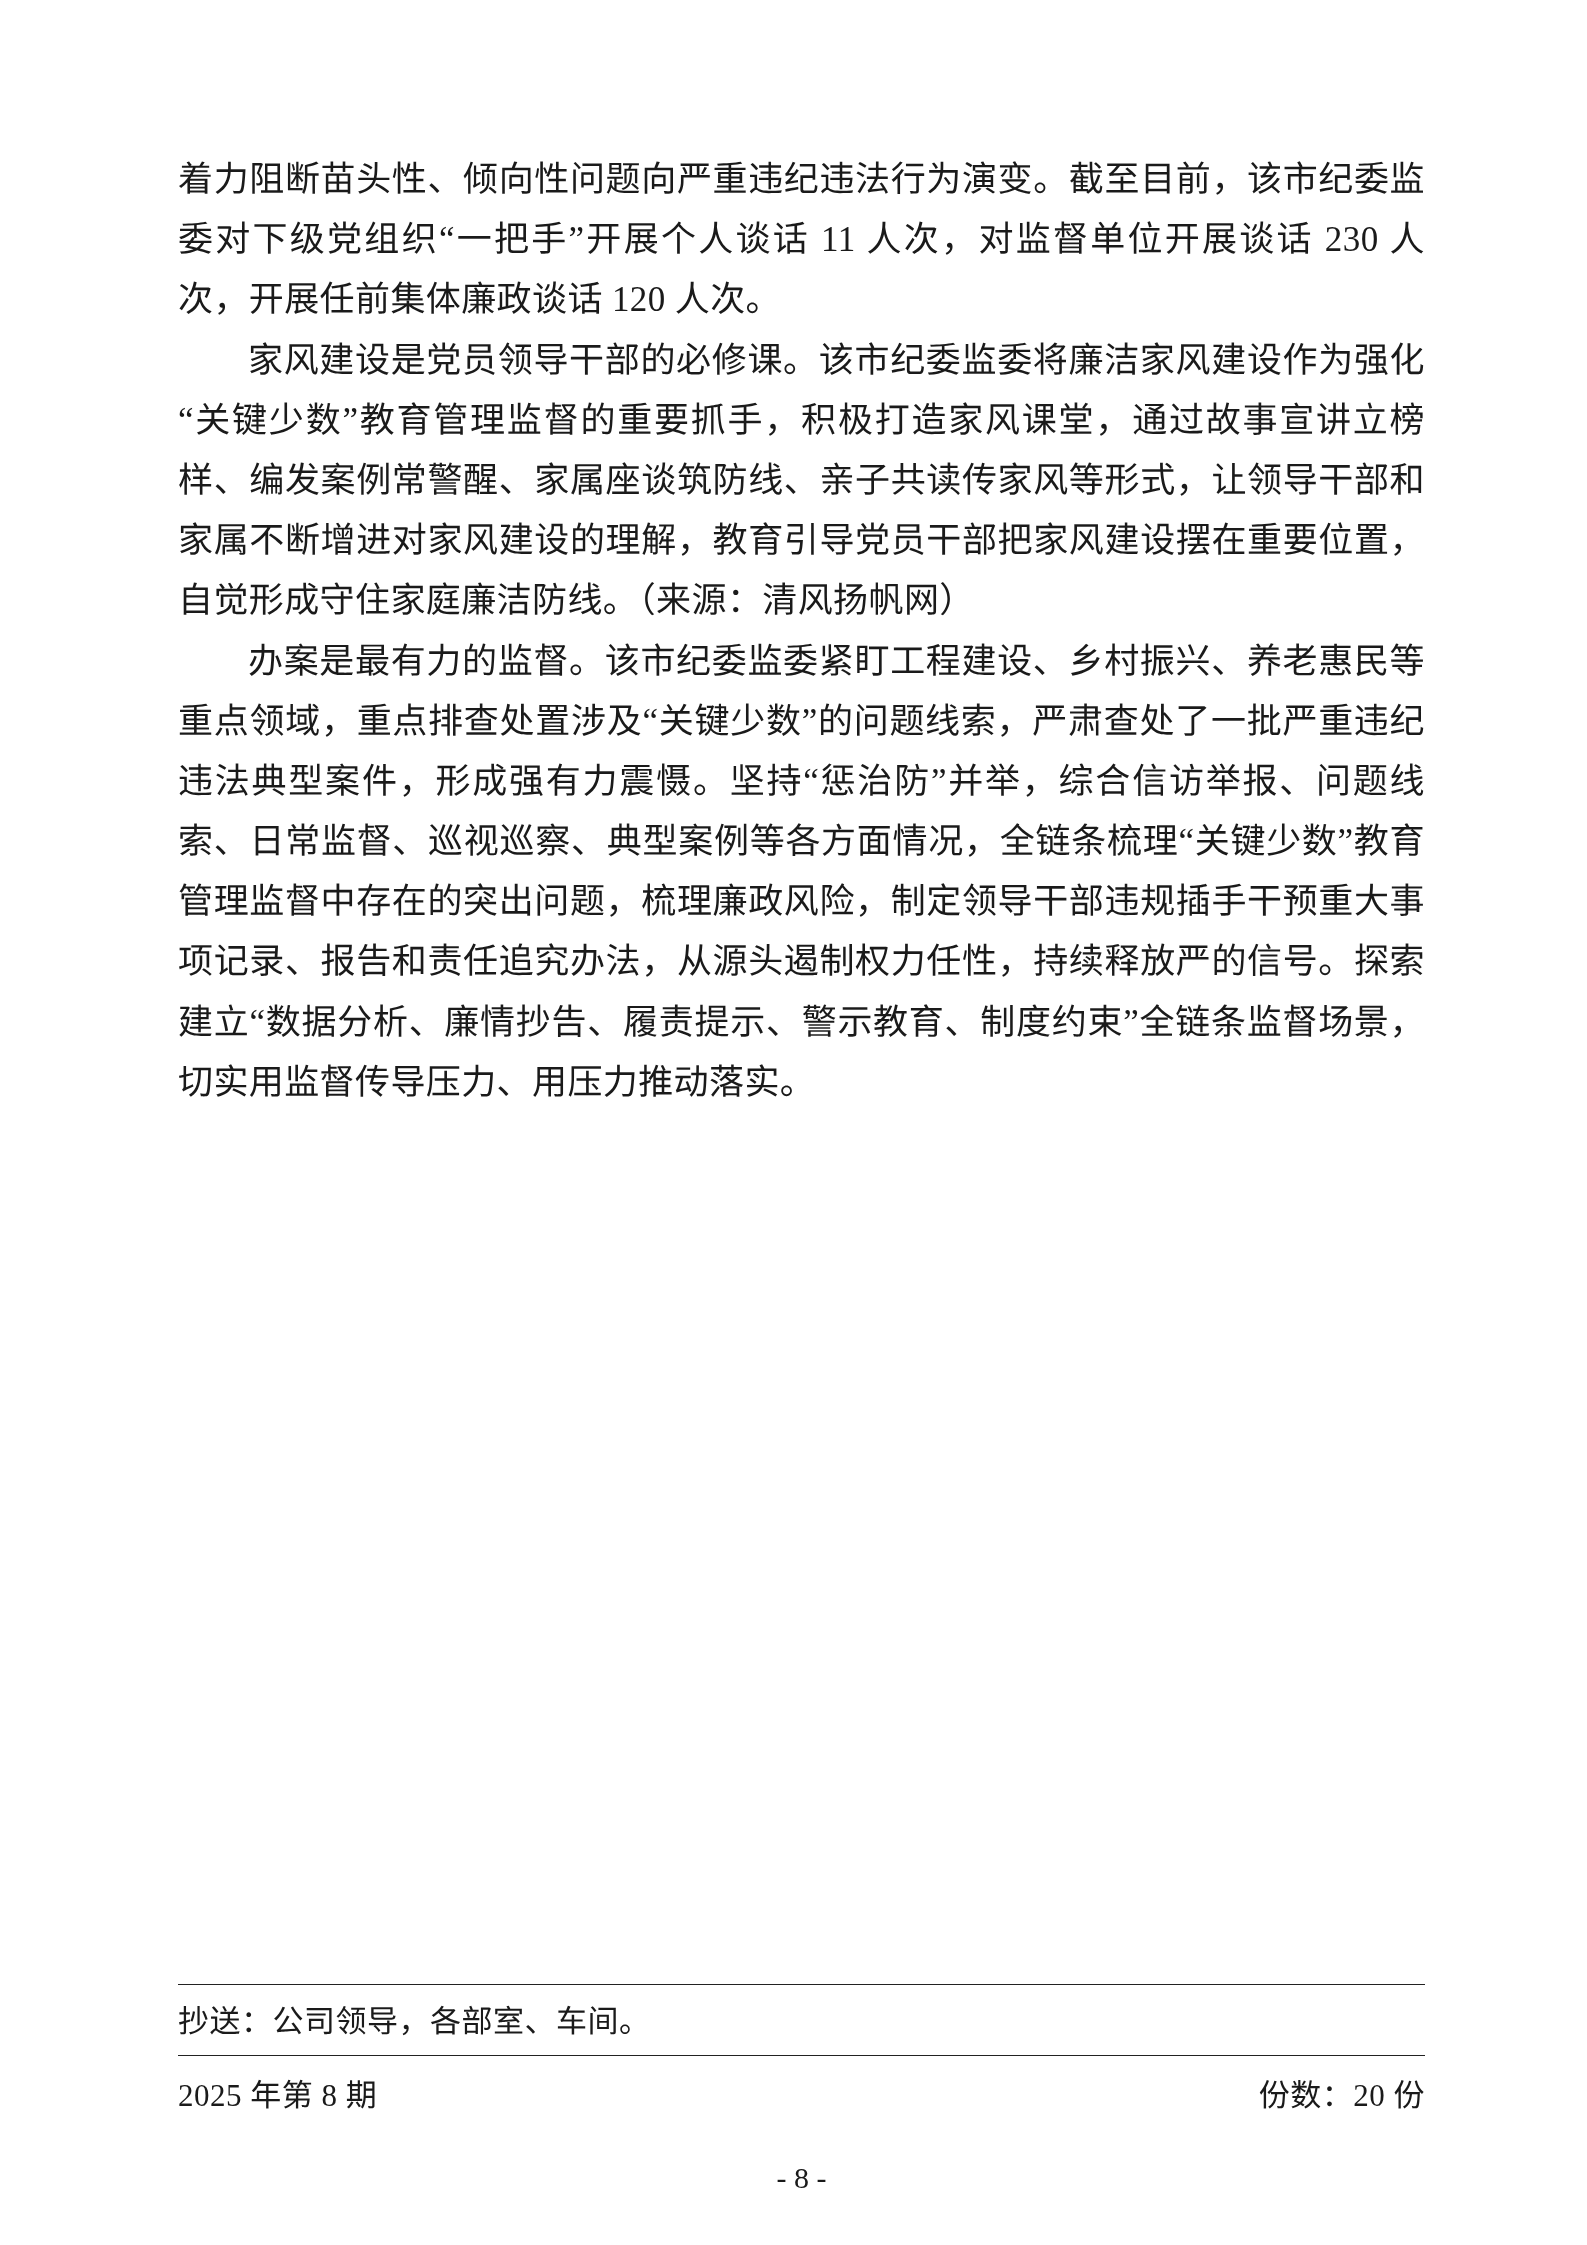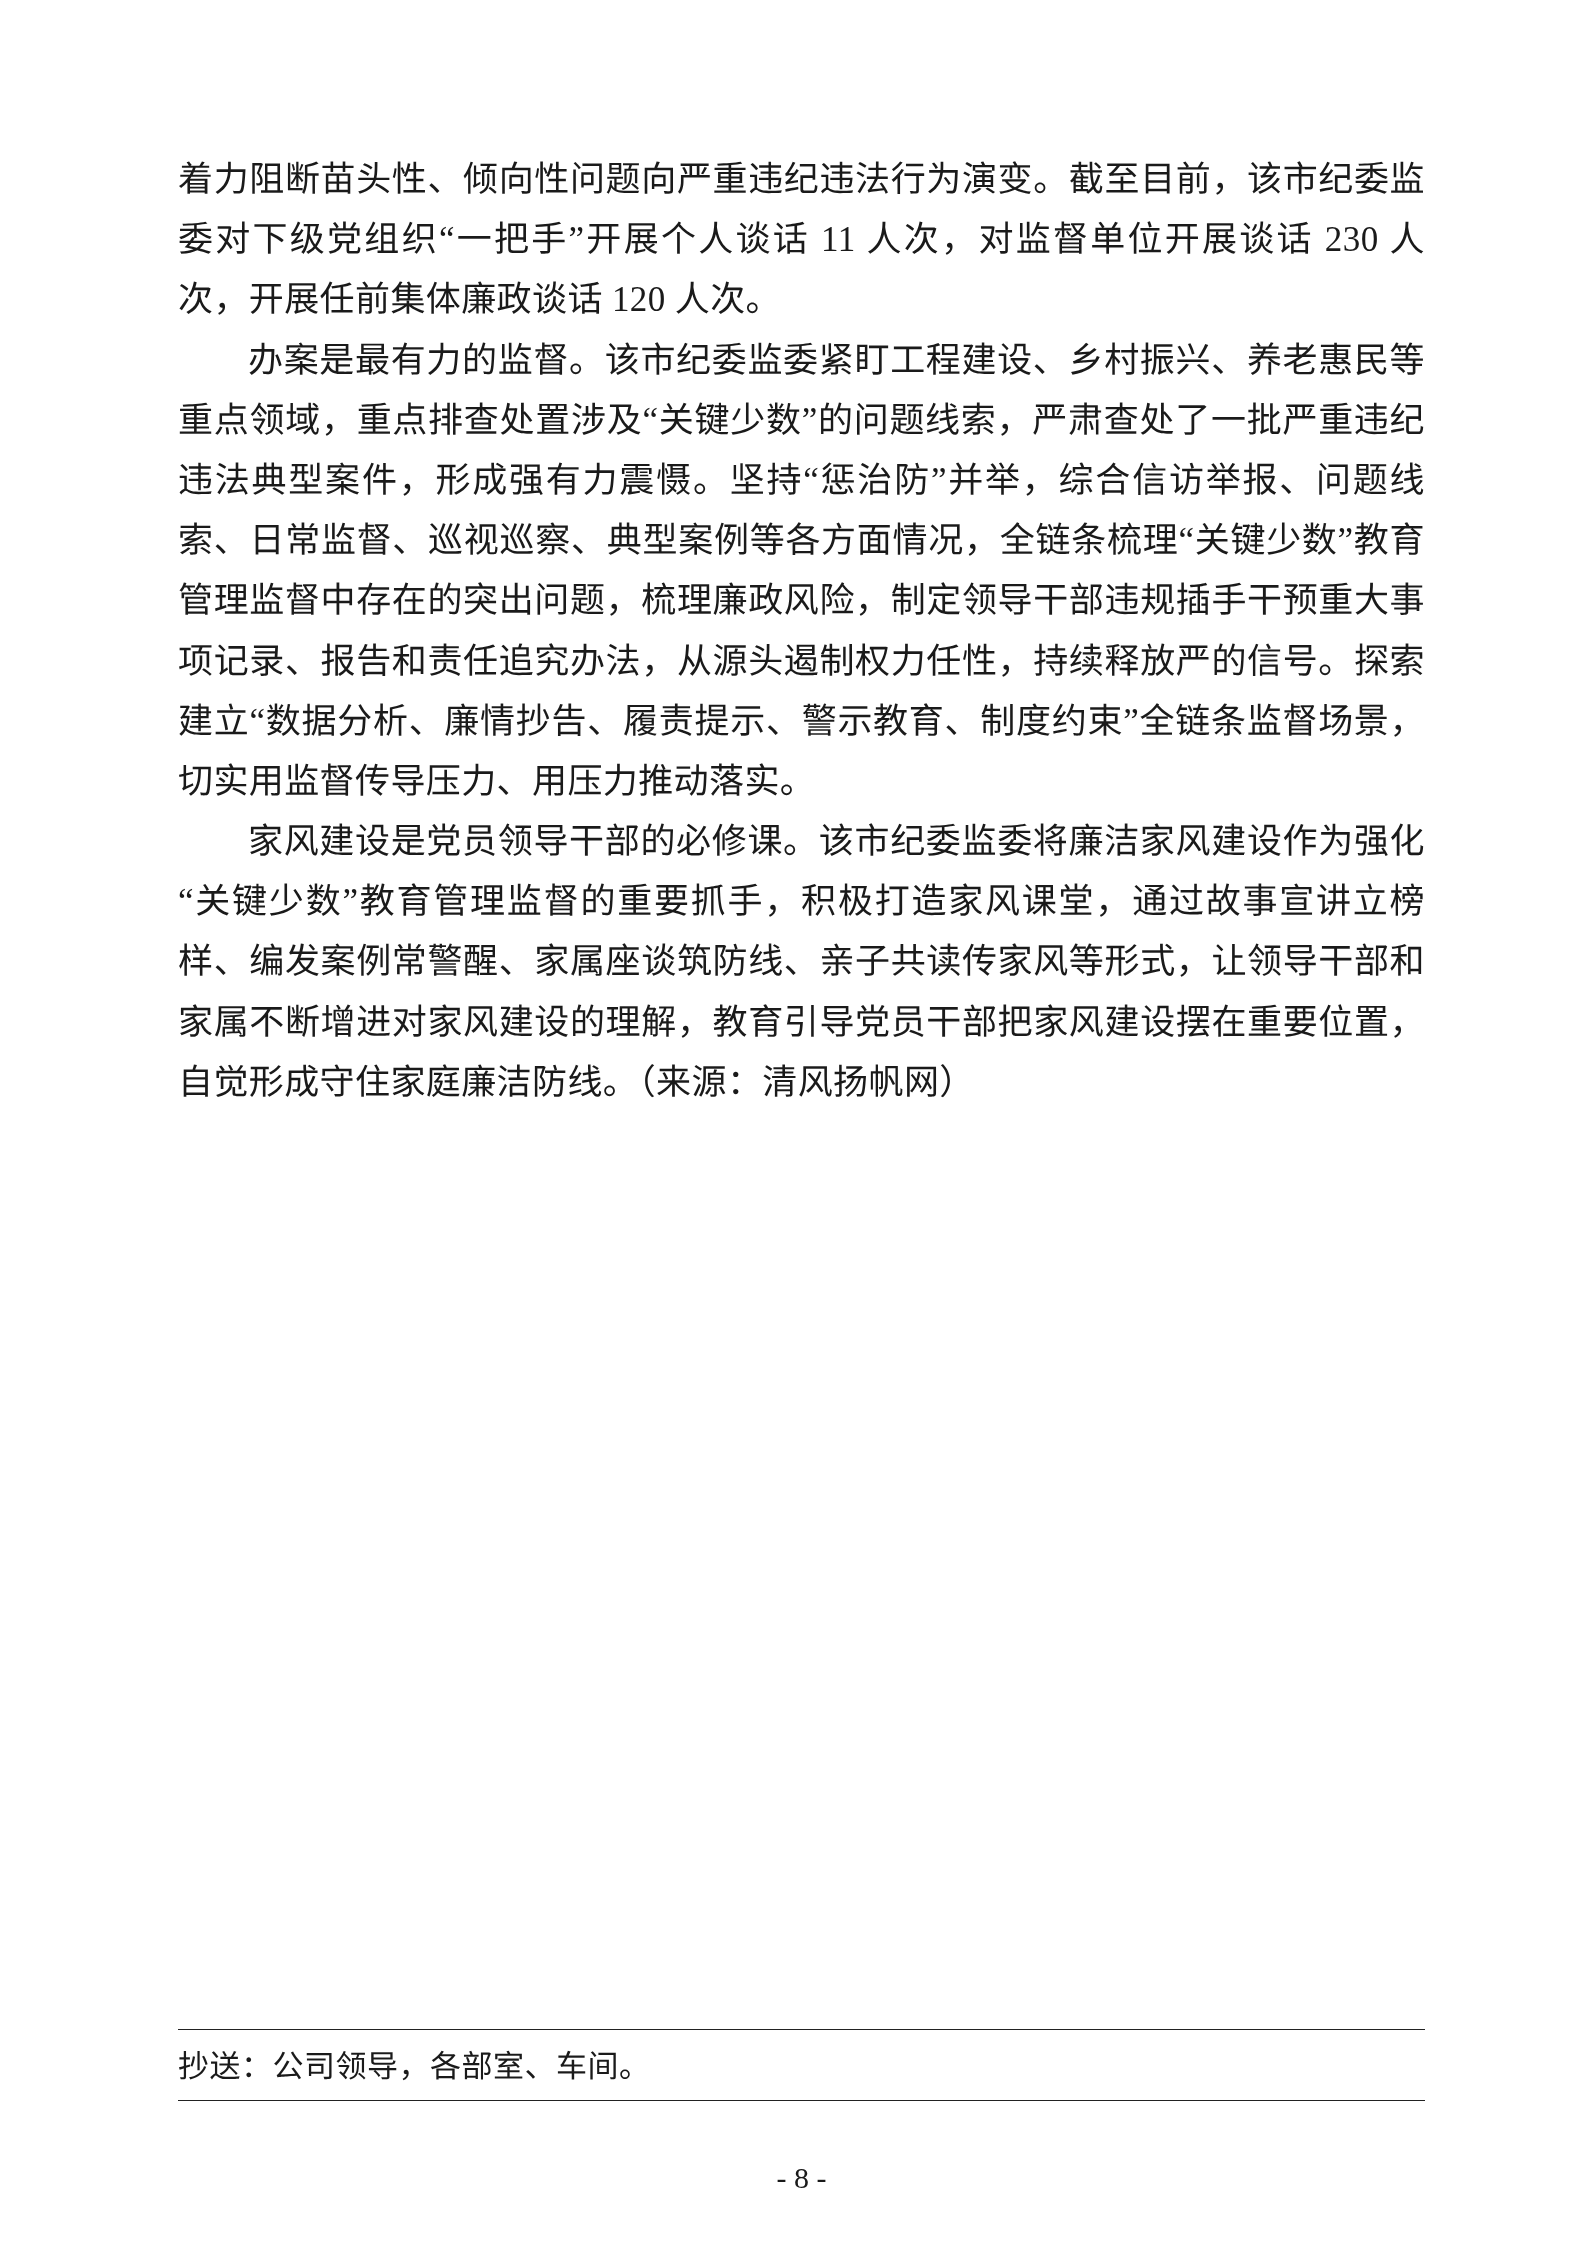--- a/index.html
+++ b/index.html
@@ -87,26 +87,30 @@
     font-family: "Liberation Serif", "DejaVu Serif", serif;
   }
 </style>
 </head>
 <body>
 
 <div class="page">
 
   <div class="body-text">
     <p class="para">着力阻断苗头性、倾向性问题向严重违纪违法行为演变。截至目前，该市纪委监委对下级党组织“一把手”开展个人谈话 11 人次，对监督单位开展谈话 230 人次，开展任前集体廉政谈话 120 人次。</p>
+    <p class="para indent">家风建设是党员领导干部的必修课。该市纪委监委将廉洁家风建设作为强化“关键少数”教育管理监督的重要抓手，积极打造家风课堂，通过故事宣讲立榜样、编发案例常警醒、家属座谈筑防线、亲子共读传家风等形式，让领导干部和家属不断增进对家风建设的理解，教育引导党员干部把家风建设摆在重要位置，自觉形成守住家庭廉洁防线。（来源：清风扬帆网）</p>
     <p class="para indent">办案是最有力的监督。该市纪委监委紧盯工程建设、乡村振兴、养老惠民等重点领域，重点排查处置涉及“关键少数”的问题线索，严肃查处了一批严重违纪违法典型案件，形成强有力震慑。坚持“惩治防”并举，综合信访举报、问题线索、日常监督、巡视巡察、典型案例等各方面情况，全链条梳理“关键少数”教育管理监督中存在的突出问题，梳理廉政风险，制定领导干部违规插手干预重大事项记录、报告和责任追究办法，从源头遏制权力任性，持续释放严的信号。探索建立“数据分析、廉情抄告、履责提示、警示教育、制度约束”全链条监督场景，切实用监督传导压力、用压力推动落实。</p>
-    <p class="para indent">家风建设是党员领导干部的必修课。该市纪委监委将廉洁家风建设作为强化“关键少数”教育管理监督的重要抓手，积极打造家风课堂，通过故事宣讲立榜样、编发案例常警醒、家属座谈筑防线、亲子共读传家风等形式，让领导干部和家属不断增进对家风建设的理解，教育引导党员干部把家风建设摆在重要位置，自觉形成守住家庭廉洁防线。（来源：清风扬帆网）</p>
   </div>
 
   <div class="spacer-block"></div>
 
   <div class="footer-zone">
     <hr class="footer-rule">
     <div class="footer-line-1">抄送：公司领导，各部室、车间。</div>
     <hr class="footer-rule-2">
+    <div class="footer-line-2">
+      <span>2025 年第 8 期</span>
+      <span>份数：20 份</span>
+    </div>
   </div>
 
   <div class="page-number">- 8 -</div>
 </div>
 
 </body></html>

